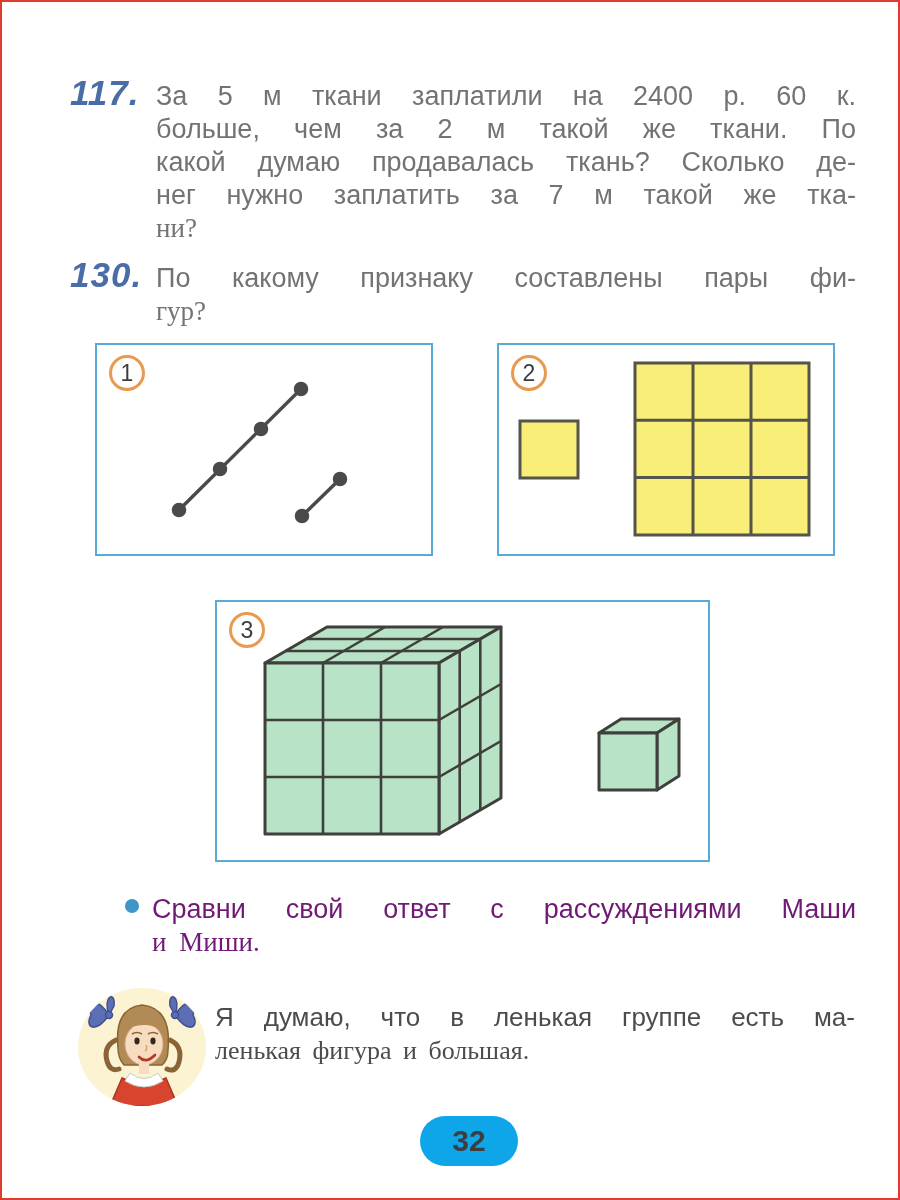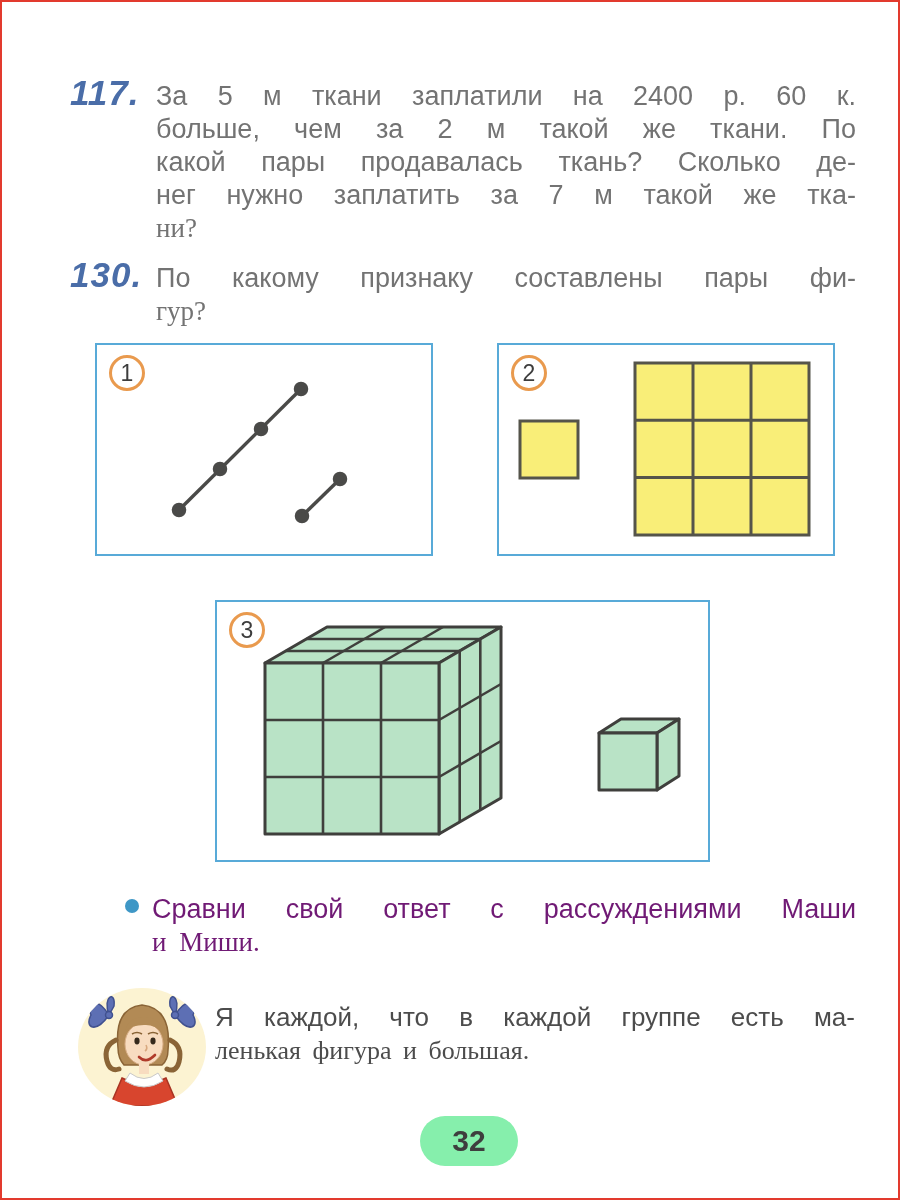--- a/index.html
+++ b/index.html
@@ -33,36 +33,36 @@
   
   .bullet-dot{position:absolute;left:125px;top:899px;width:14px;height:14px;border-radius:50%;background:#3e97c6;}
   #bullet{position:absolute;left:152px;top:893px;width:704px;font-size:27px;line-height:33px;color:#701a75;word-spacing:6px;}
 
   
   #avatar{position:absolute;left:78px;top:988px;width:128px;height:118px;border-radius:50%;background:#fcf3d2;overflow:hidden;}
   #speech{position:absolute;left:215px;top:1000px;width:640px;font-size:26px;line-height:34px;color:#4c4c4c;word-spacing:5px;}
 
   
   #pagenum{
-    position:absolute;left:420px;top:1116px;width:98px;height:50px;background:#86efac;
+    position:absolute;left:420px;top:1116px;width:98px;height:50px;background:#0ea5e9;
     border-radius:26px;display:flex;align-items:center;justify-content:center;
     font-size:30px;font-weight:bold;color:#3e3e3e;
   }
 </style>
 </head>
 <body>
 
 <div class="scan-frame"></div>
 
 <section class="problem" id="p117">
   <span class="pnum">117.</span>
   <div class="ptext">
     <div class="jline">За 5 м ткани заплатили на 2400 р. 60 к.</div>
     <div class="jline">больше, чем за 2 м такой же ткани. По</div>
-    <div class="jline">какой пары продавалась ткань? Сколько де-</div>
+    <div class="jline">какой думаю продавалась ткань? Сколько де-</div>
     <div class="jline">нег нужно заплатить за 7 м такой же тка-</div>
     <div class="lastline">ни?</div>
   </div>
 </section>
 
 <section class="problem" id="p118">
   <span class="pnum">130.</span>
   <div class="ptext">
     <div class="jline">По какому признаку составлены пары фи-</div>
     <div class="lastline">гур?</div>
@@ -173,19 +173,19 @@
 
     <rect x="61" y="74" width="10" height="12" fill="#f8dcc0"></rect>
 
     <path d="M44,90 Q66,101 88,90 L100,118 L32,118 Z" fill="#d8452e" stroke="#a83322" stroke-width="1.5"></path>
 
     <path d="M52,85 Q66,96 80,85 L85,93 Q66,105 47,93 Z" fill="#ffffff" stroke="#c9c9c9" stroke-width="1"></path>
   </svg>
 </div>
 
 <div id="speech">
-  <div class="jline">Я каждой, что в каждой группе есть ма-</div>
+  <div class="jline">Я думаю, что в ленькая группе есть ма-</div>
   <div class="lastline">ленькая фигура и большая.</div>
 </div>
 
 <div id="pagenum">
   <span>32</span>
 </div>
 
 </body></html>

